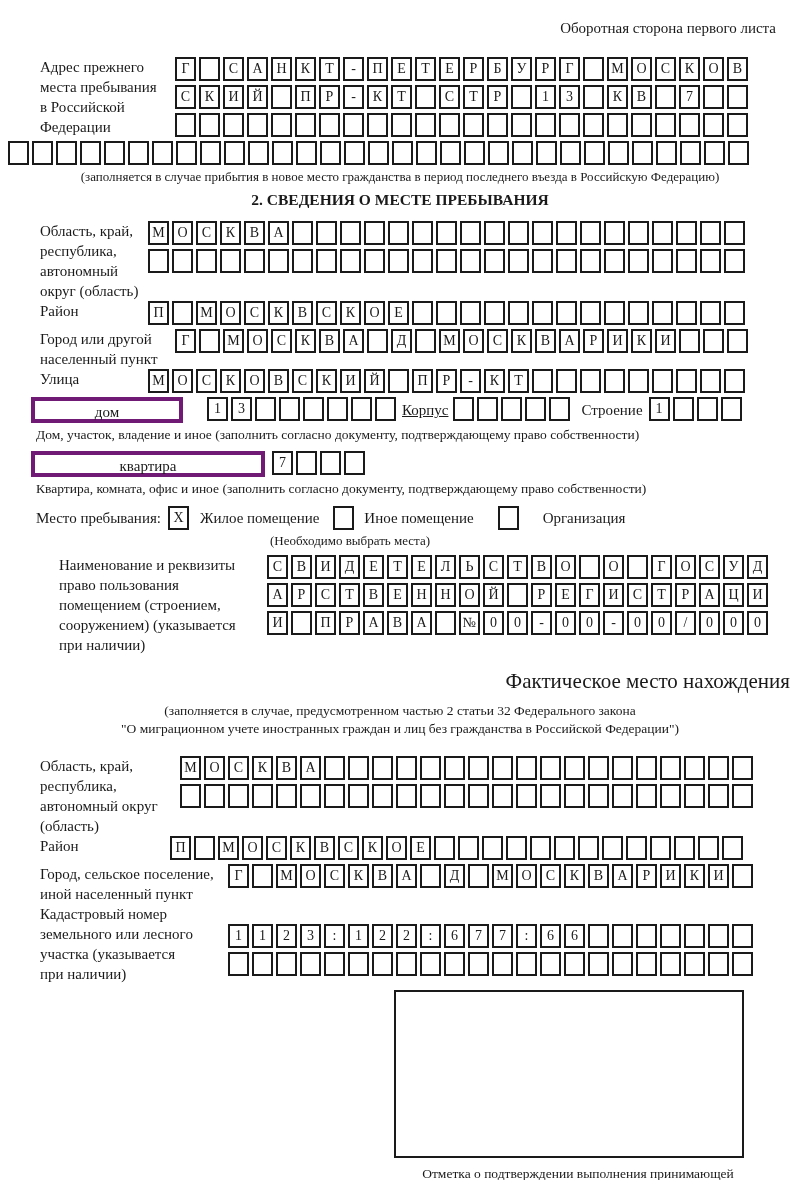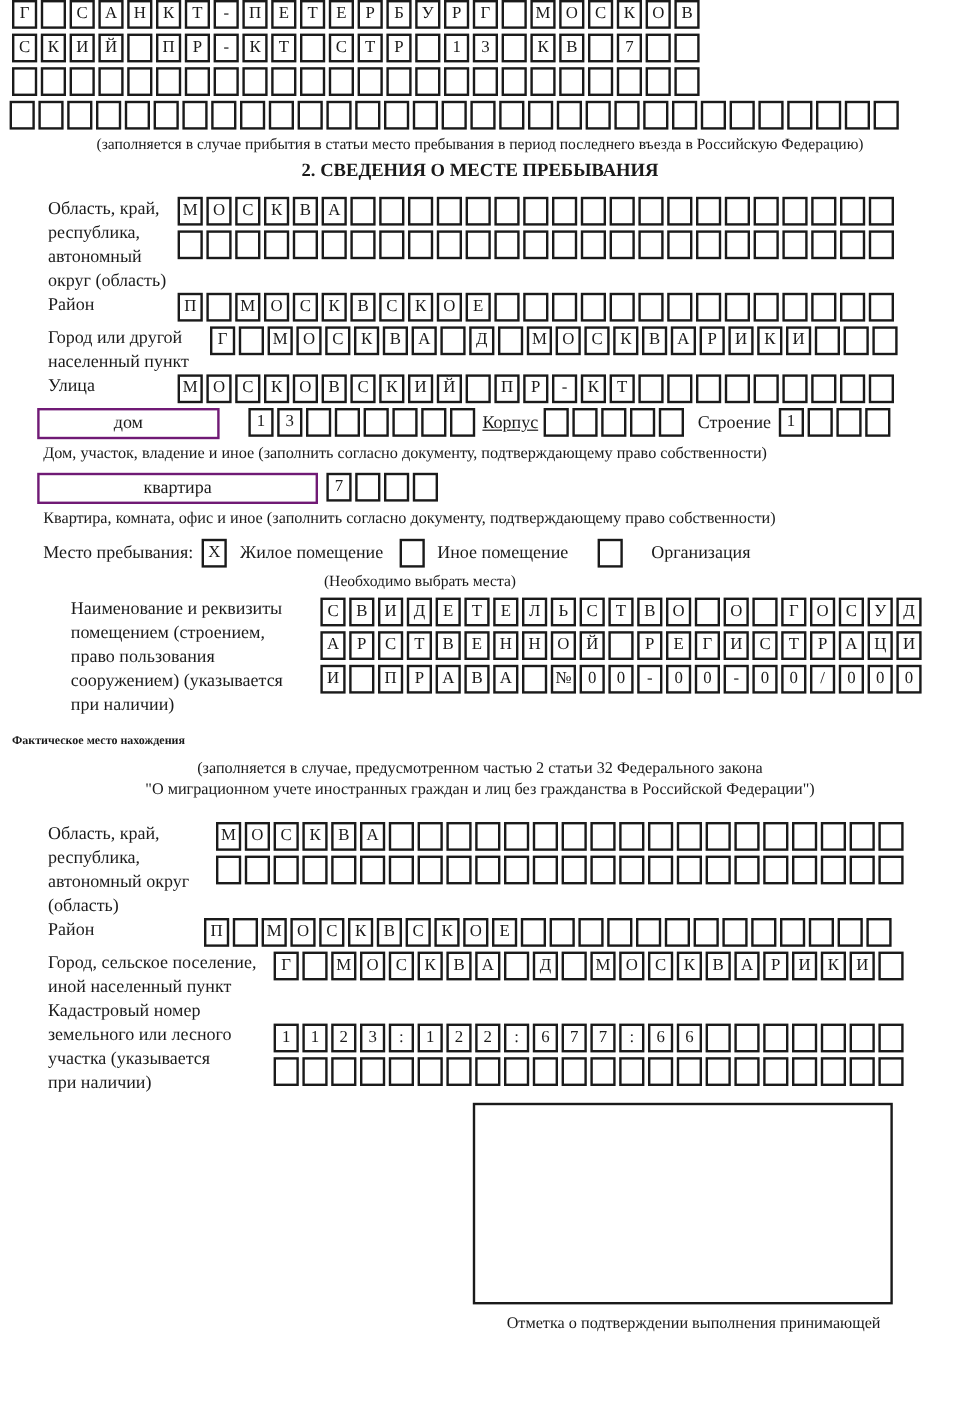--- a/index.html
+++ b/index.html
@@ -24,49 +24,56 @@
     width: 21px; height: 24px; flex-shrink: 0;
     border: 2px solid #1a1a1a; margin-right: 3px;
     text-align: center; font-size: 14px; line-height: 19px;
   }
   .fullrow { margin-left: -2px; }
 
   .center-note { text-align: center; font-size: 13px; margin: 2px 0 6px 0; }
   .section-title { text-align: center; font-weight: bold; font-size: 15.5px; margin: 6px 0 12px 0; }
 
   .houserow { display: flex; align-items: flex-start; padding-left: 21px; margin-bottom: 2px; }
-  .widebox { border: 2px solid #701a75; height: 26px; line-height: 22px; text-align: center; flex-shrink: 0; }
+  .widebox { border: 4px solid #701a75; height: 26px; line-height: 22px; text-align: center; flex-shrink: 0; }
   .box-dom { width: 152px; margin-right: 24px; }
   .box-kv  { width: 234px; margin-right: 7px; }
   .inline-label { font-size: 15px; line-height: 26px; white-space: nowrap; }
   .fine-note { font-size: 13.5px; padding-left: 26px; margin: 2px 0 8px 0; }
 
   .stayrow { display: flex; align-items: center; padding-left: 26px; height: 26px; margin-top: 2px; }
   .checkbox {
     width: 21px; height: 24px; border: 2px solid #1a1a1a; flex-shrink: 0;
     text-align: center; font-size: 14px; line-height: 19px;
   }
   .stay-label { white-space: nowrap; }
 
-  .subtitle { text-align: left; font-weight: bold; font-size: 10px; margin: 14px 0 8px 0; }
+  .subtitle { text-align: right; font-weight: normal; font-size: 21px; margin: 14px 0 8px 0; }
   .subnote { text-align: center; font-size: 13.5px; line-height: 18px; }
   .mb18 { margin-bottom: 18px; }
 
   .rows-offset { margin-top: 20px; }
 
   .stamp-box { margin: 6px 0 6px 384px; width: 350px; height: 168px; border: 2px solid #1a1a1a; }
   .stamp-caption { margin-left: 372px; width: 392px; text-align: center; font-size: 13.5px; line-height: 19px; }
 </style>
 </head>
 <body>
 
 <div>
 
-
-  <div class="field">
+  <div class="header-note">Оборотная сторона первого листа</div>
+
+  <div class="field">
+    <div class="label w165">
+      <div>Адрес прежнего</div>
+      <div>места пребывания</div>
+      <div>в Российской</div>
+      <div>Федерации</div>
+    </div>
     <div>
       <div class="cellrow">
           <span class="cell">Г</span>
           <span class="cell"></span>
           <span class="cell">С</span>
           <span class="cell">А</span>
           <span class="cell">Н</span>
           <span class="cell">К</span>
           <span class="cell">Т</span>
           <span class="cell">-</span>
@@ -167,21 +174,21 @@
       <span class="cell"></span>
       <span class="cell"></span>
       <span class="cell"></span>
       <span class="cell"></span>
       <span class="cell"></span>
       <span class="cell"></span>
       <span class="cell"></span>
       <span class="cell"></span>
       <span class="cell"></span>
     </div>
-  <div class="center-note">(заполняется в случае прибытия в статьи место пребывания в период последнего въезда в Российскую Федерацию)</div>
+  <div class="center-note">(заполняется в случае прибытия в новое место гражданства в период последнего въезда в Российскую Федерацию)</div>
 
   <div class="section-title">2. СВЕДЕНИЯ О МЕСТЕ ПРЕБЫВАНИЯ</div>
 
   <div class="field">
     <div class="label w138">
       <div>Область, край,</div>
       <div>республика,</div>
       <div>автономный</div>
       <div>округ (область)</div>
     </div>
@@ -386,22 +393,22 @@
     <span class="checkbox" style="margin-left:14px;"></span>
     <span class="stay-label" style="margin-left:10px;">Иное помещение</span>
     <span class="checkbox" style="margin-left:24px;"></span>
     <span class="stay-label" style="margin-left:24px;">Организация</span>
   </div>
   <div class="center-note" style="width:680px;">(Необходимо выбрать места)</div>
 
   <div class="field" style="margin-top:4px;justify-content:center;">
     <div class="label w238">
       <div>Наименование и реквизиты</div>
+      <div>право пользования</div>
       <div>помещением (строением,</div>
-      <div>право пользования</div>
       <div>сооружением) (указывается</div>
       <div>при наличии)</div>
     </div>
     <div>
       <div class="cellrow">
           <span class="cell">С</span>
           <span class="cell">В</span>
           <span class="cell">И</span>
           <span class="cell">Д</span>
           <span class="cell">Е</span>

